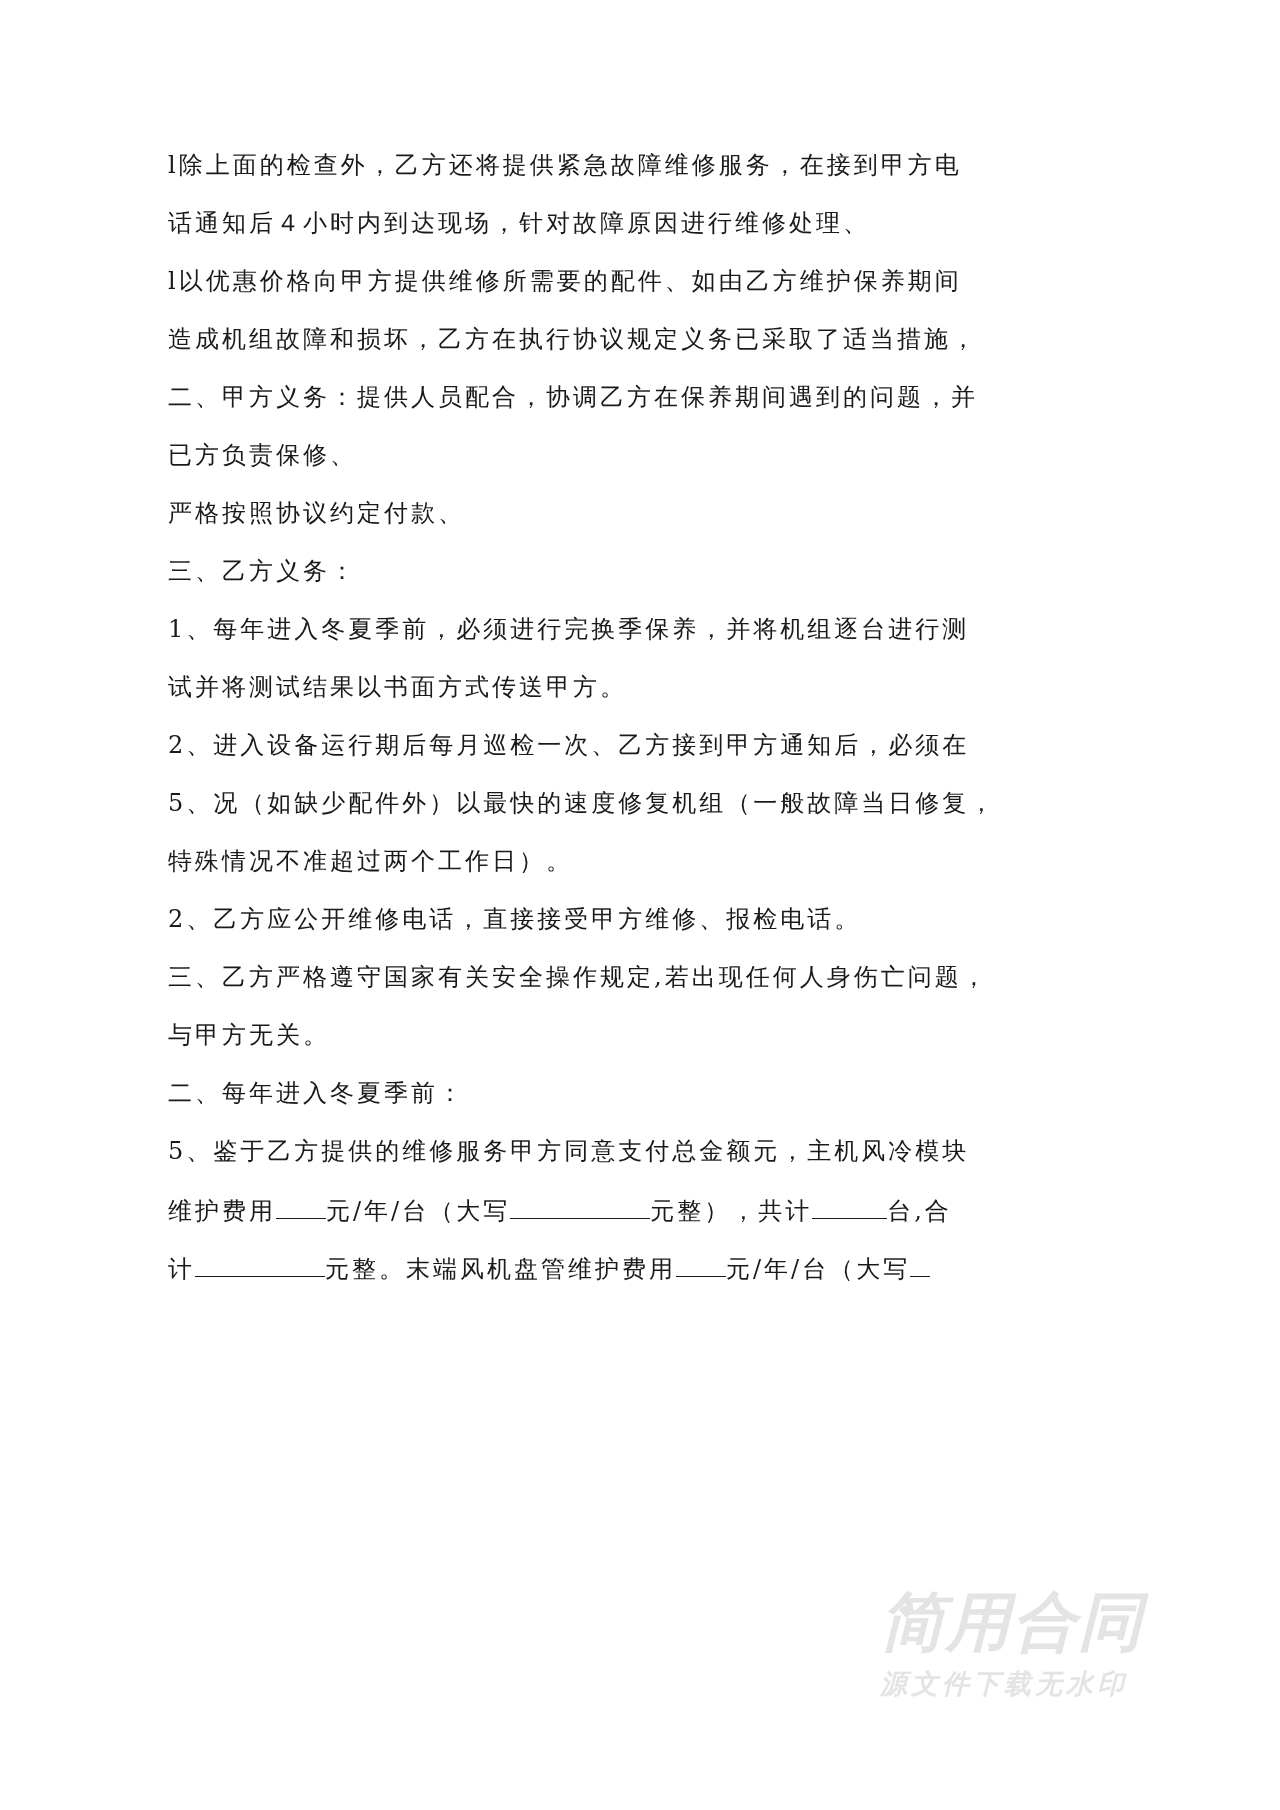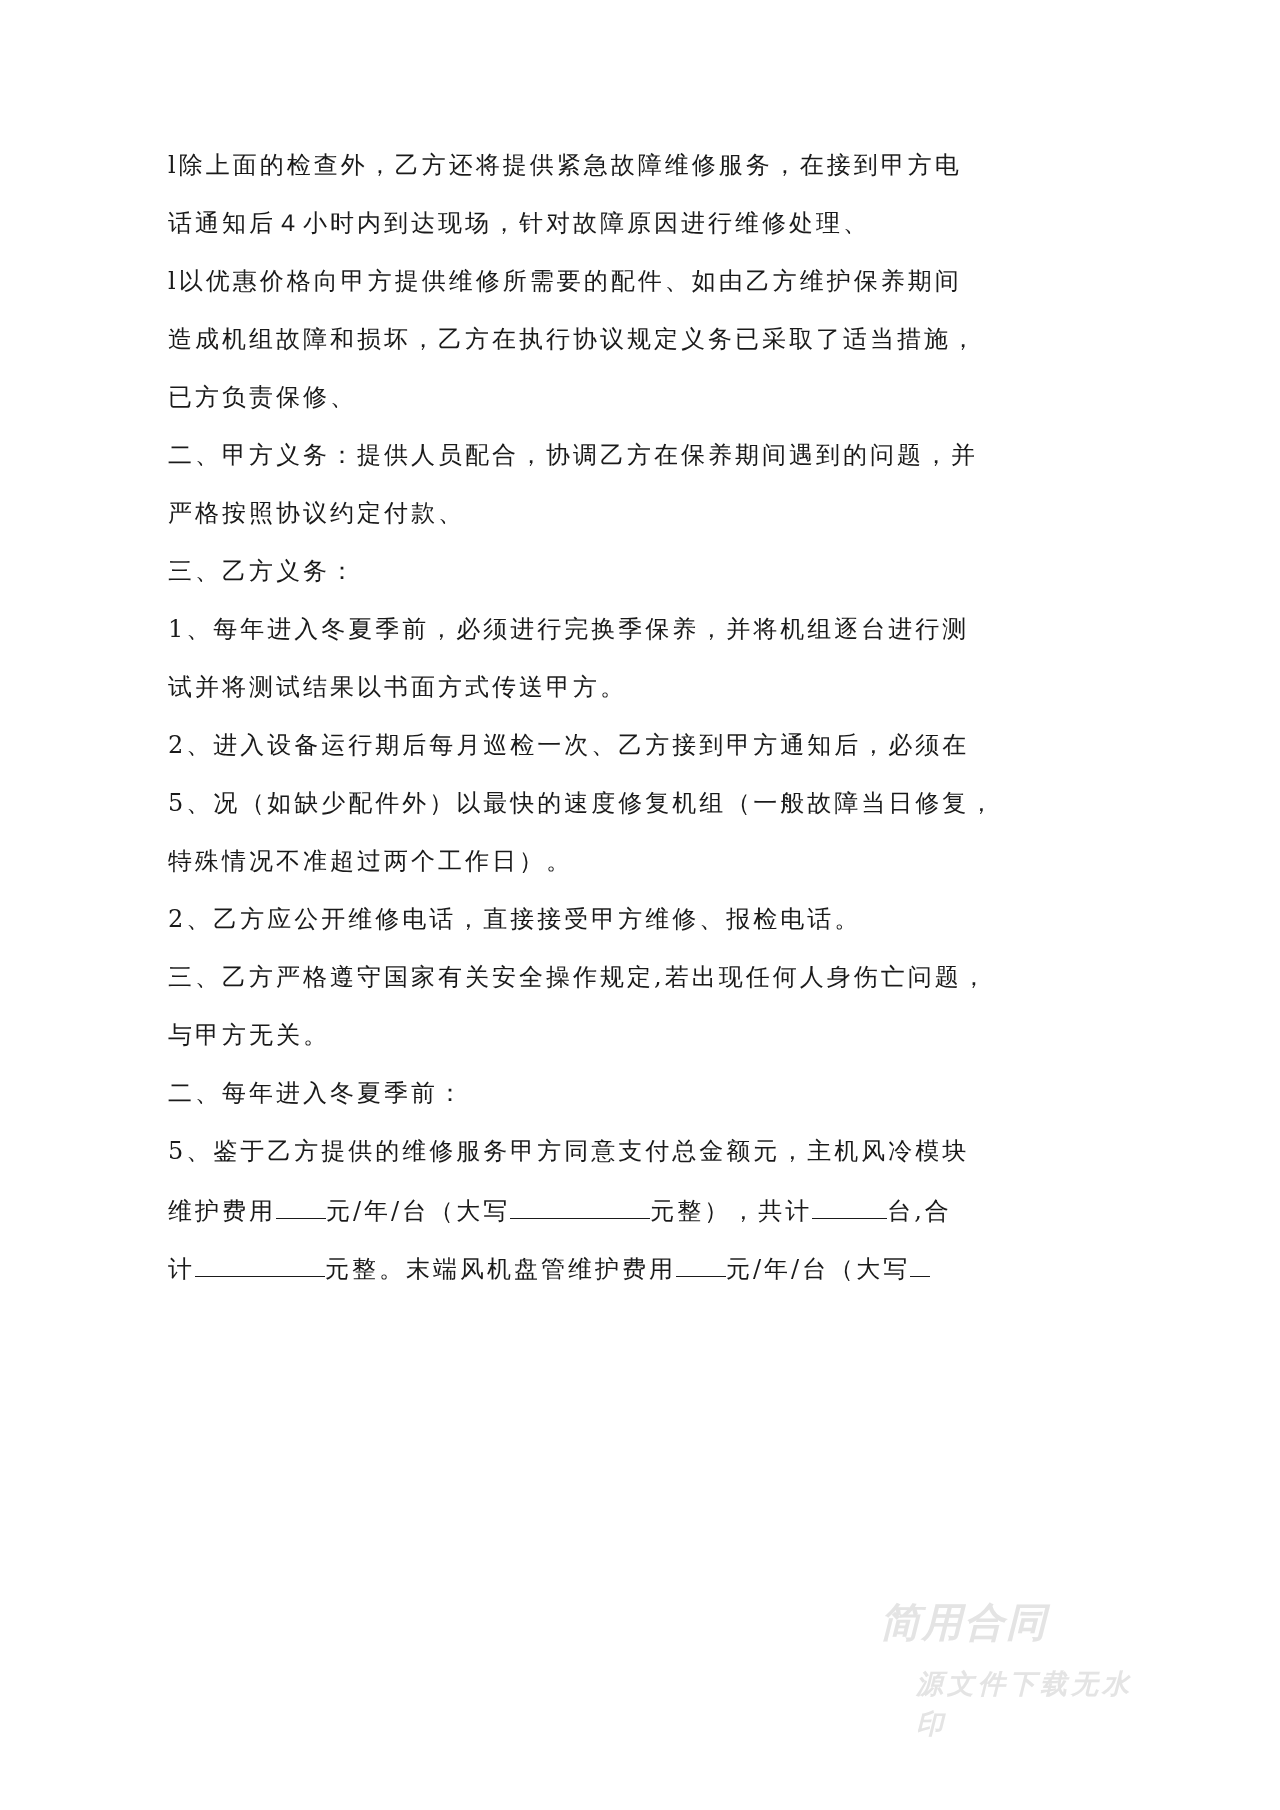--- a/index.html
+++ b/index.html
@@ -57,43 +57,42 @@
       left: 880px;
       top: 1590px;
       width: 280px;
       font-family: "DejaVu Sans", "Liberation Sans", sans-serif;
       color: #e4e4e4;
       font-weight: bold;
       font-style: italic;
       pointer-events: none;
     }
     .wm-main {
-      font-size: 40px;
+      font-size: 64px;
       letter-spacing: 2px;
       line-height: 64px;
     }
     .wm-sub {
       font-size: 27px;
       letter-spacing: 4px;
       line-height: 40px;
       margin-top: 10px;
-      margin-left: 36px;
     }
   </style>
 </head>
 <body>
 
 <div class="page">
   <div class="content">
     <div class="line">l除上面的检查外，乙方还将提供紧急故障维修服务，在接到甲方电</div>
     <div class="line">话通知后４小时内到达现场，针对故障原因进行维修处理、</div>
     <div class="line">l以优惠价格向甲方提供维修所需要的配件、如由乙方维护保养期间</div>
     <div class="line">造成机组故障和损坏，乙方在执行协议规定义务已采取了适当措施，</div>
+    <div class="line">二、甲方义务：提供人员配合，协调乙方在保养期间遇到的问题，并</div>
     <div class="line">已方负责保修、</div>
-    <div class="line">二、甲方义务：提供人员配合，协调乙方在保养期间遇到的问题，并</div>
     <div class="line">严格按照协议约定付款、</div>
     <div class="line">三、乙方义务：</div>
     <div class="line">1、每年进入冬夏季前，必须进行完换季保养，并将机组逐台进行测</div>
     <div class="line">试并将测试结果以书面方式传送甲方。</div>
     <div class="line">2、进入设备运行期后每月巡检一次、乙方接到甲方通知后，必须在</div>
     <div class="line">5、况（如缺少配件外）以最快的速度修复机组（一般故障当日修复，</div>
     <div class="line">特殊情况不准超过两个工作日）。</div>
     <div class="line">2、乙方应公开维修电话，直接接受甲方维修、报检电话。</div>
     <div class="line">三、乙方严格遵守国家有关安全操作规定,若出现任何人身伤亡问题，</div>
     <div class="line">与甲方无关。</div>

